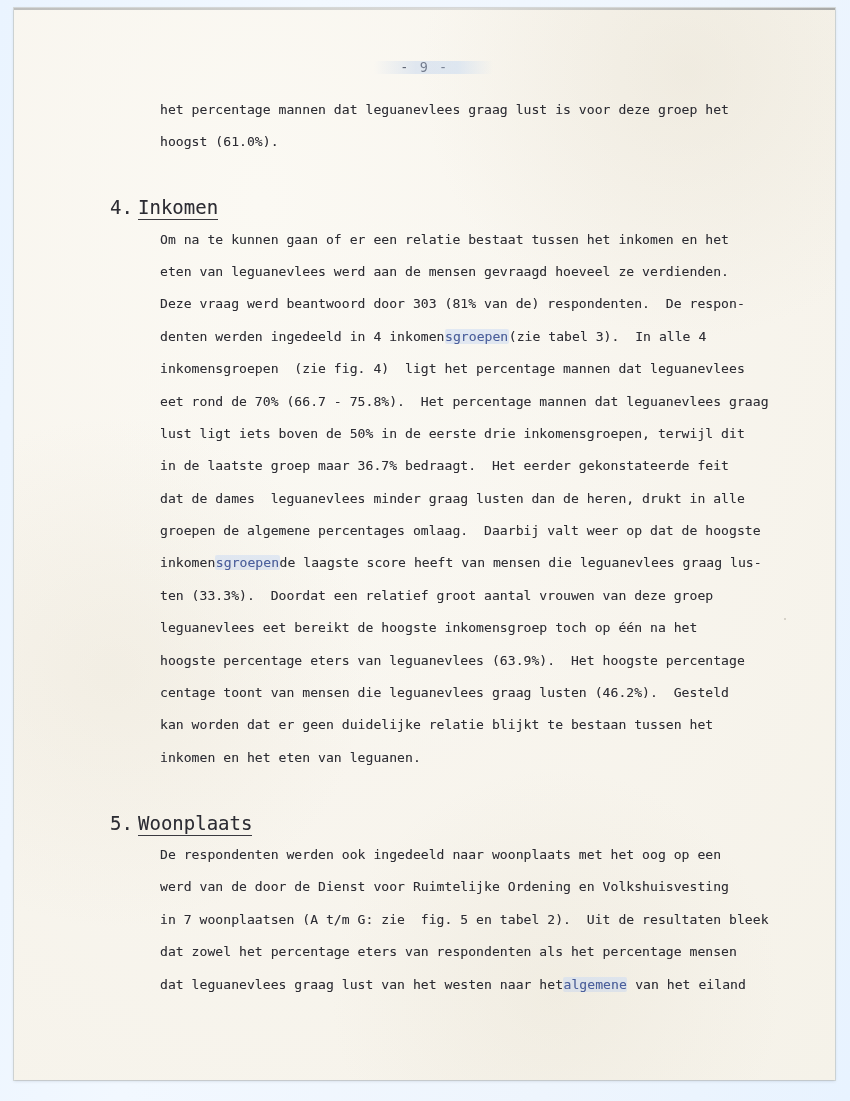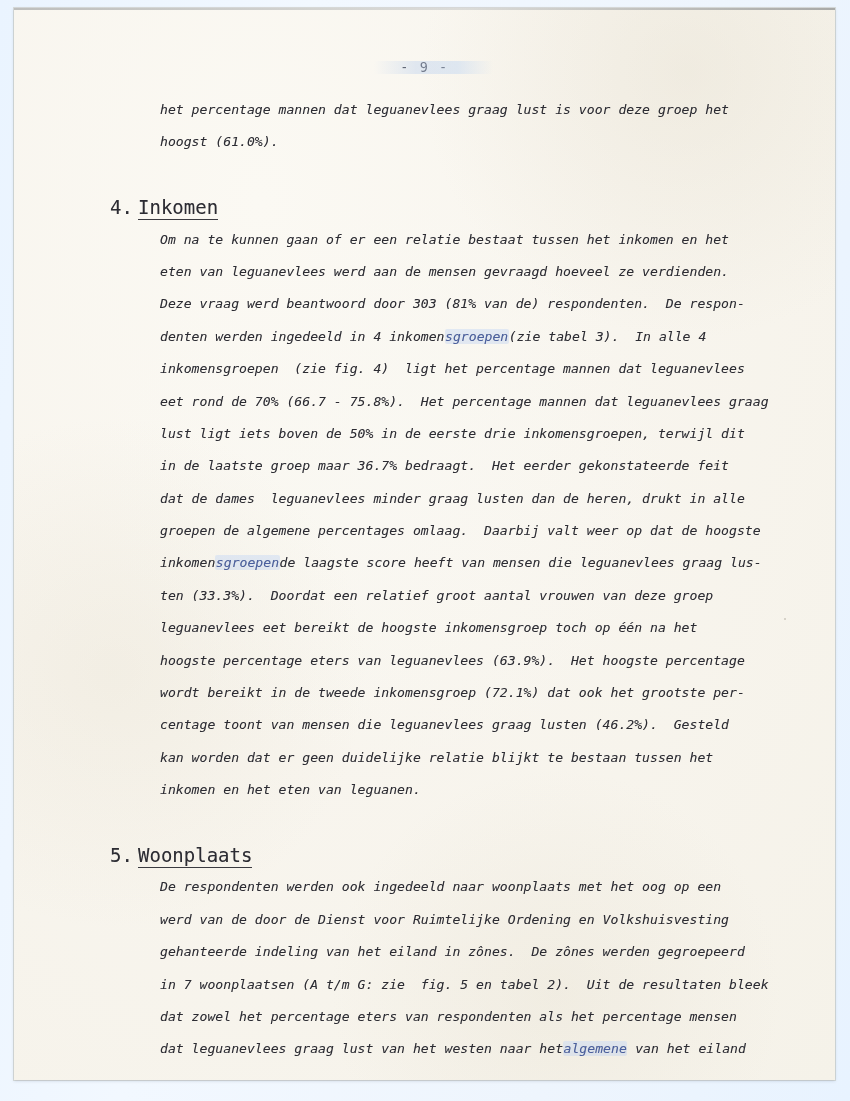--- a/index.html
+++ b/index.html
@@ -98,21 +98,21 @@
   .line {
     position: relative;
     height: 32.4px;
     font-size: 13.1px;
     line-height: 32.4px;
     color: #2c2c33;
     white-space: pre;
     letter-spacing: 0.02px;
     text-shadow: 0 0 0.6px rgba(44,44,51,0.25);
   }
-  .line.indent { padding-left: 28px; font-style: italic; }
+  .line.indent { padding-left: 28px; }
 
   
   .head-row {
     position: relative;
     height: 32.4px;
     font-size: 19px;
     line-height: 32.4px;
     color: #2c2c33;
     white-space: pre;
     text-shadow: 0 0 0.6px rgba(44,44,51,0.25);
@@ -170,29 +170,27 @@
         <div class="line indent">inkomensgroepen  (zie fig. 4)  ligt het percentage mannen dat leguanevlees</div>
         <div class="line indent">eet rond de 70% (66.7 - 75.8%).  Het percentage mannen dat leguanevlees graag</div>
         <div class="line indent">lust ligt iets boven de 50% in de eerste drie inkomensgroepen, terwijl dit</div>
         <div class="line indent">in de laatste groep maar 36.7% bedraagt.  Het eerder gekonstateerde feit</div>
         <div class="line indent">dat de dames  leguanevlees minder graag lusten dan de heren, drukt in alle</div>
         <div class="line indent">groepen de algemene percentages omlaag.  Daarbij valt weer op dat de hoogste</div>
         <div class="line indent">inkomen<span class="hl">sgroepen</span>de laagste score heeft van mensen die leguanevlees graag lus-</div>
         <div class="line indent">ten (33.3%).  Doordat een relatief groot aantal vrouwen van deze groep</div>
         <div class="line indent">leguanevlees eet bereikt de hoogste inkomensgroep toch op één na het</div>
         <div class="line indent">hoogste percentage eters van leguanevlees (63.9%).  Het hoogste percentage</div>
-        <div class="line indent">wordt bereikt in de tweede inkomensgroep (72.1%) dat ook het grootste per-</div>
         <div class="line indent">centage toont van mensen die leguanevlees graag lusten (46.2%).  Gesteld</div>
         <div class="line indent">kan worden dat er geen duidelijke relatie blijkt te bestaan tussen het</div>
         <div class="line indent">inkomen en het eten van leguanen.</div>
         <div class="spacer"></div>
         <div class="head-row"><span class="num">5.</span><span class="head-title">Woonplaats</span></div>
         <div class="line indent">De respondenten werden ook ingedeeld naar woonplaats met het oog op een</div>
         <div class="line indent">werd van de door de Dienst voor Ruimtelijke Ordening en Volkshuisvesting</div>
-        <div class="line indent">gehanteerde indeling van het eiland in zônes.  De zônes werden gegroepeerd</div>
         <div class="line indent">in 7 woonplaatsen (A t/m G: zie  fig. 5 en tabel 2).  Uit de resultaten bleek</div>
         <div class="line indent">dat zowel het percentage eters van respondenten als het percentage mensen</div>
         <div class="line indent">dat leguanevlees graag lust van het westen naar het<span class="hl">algemene</span> van het eiland</div>
       </div>
 
     <div class="speck" style="left:700px; top:455px;"></div>
     <div class="speck" style="left:770px; top:610px; width:2px; height:2px;"></div>
   </div>
 </div>
 <div class="paper-top-edge"></div>

